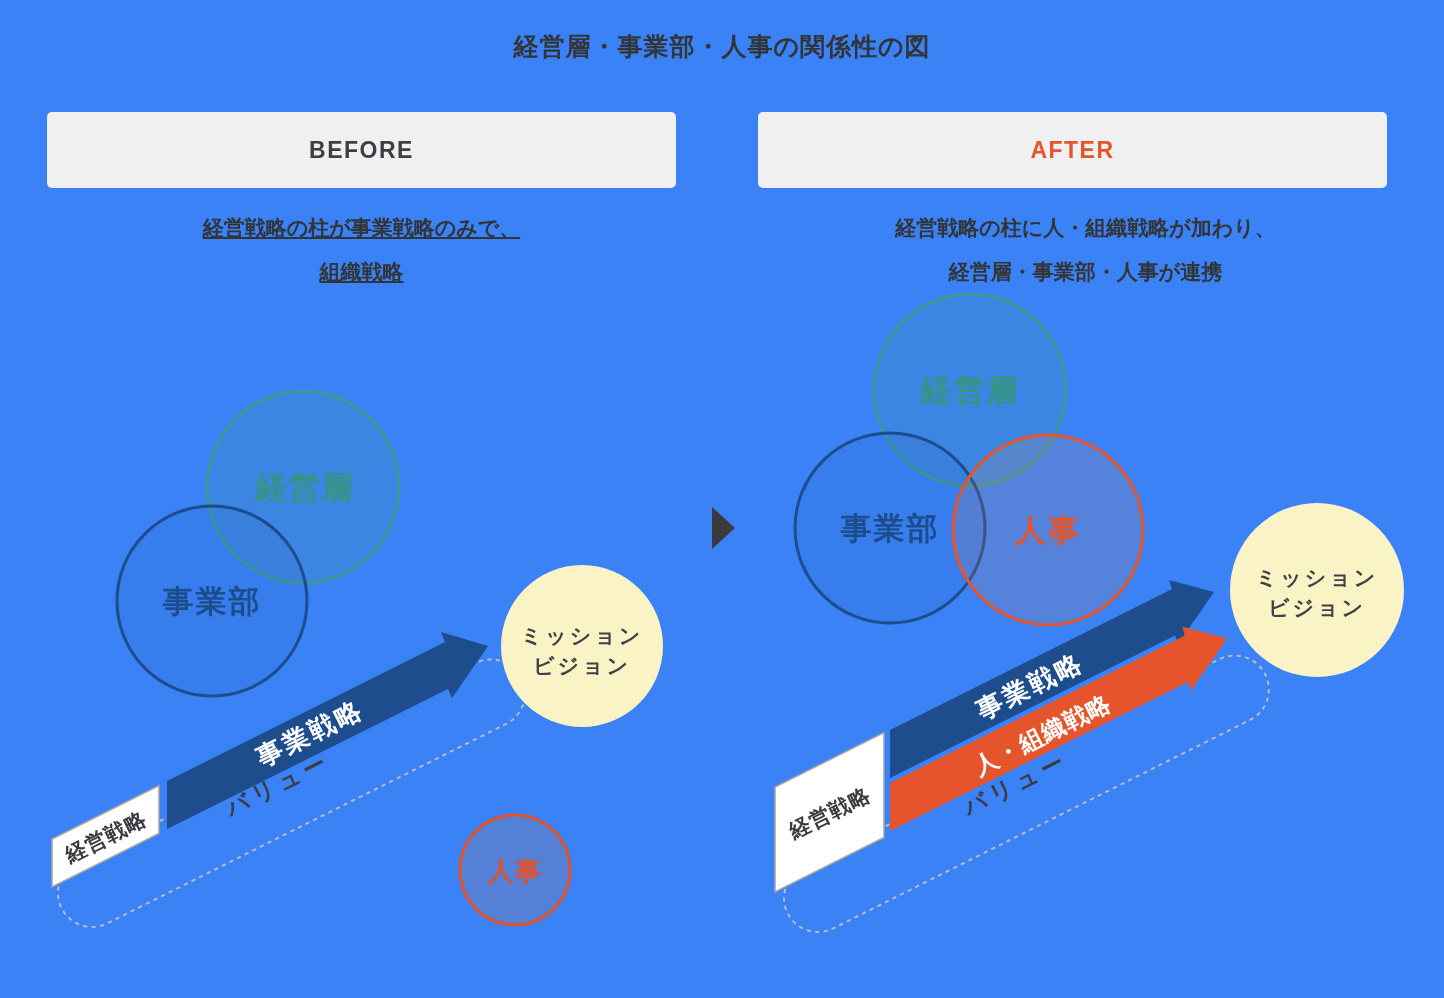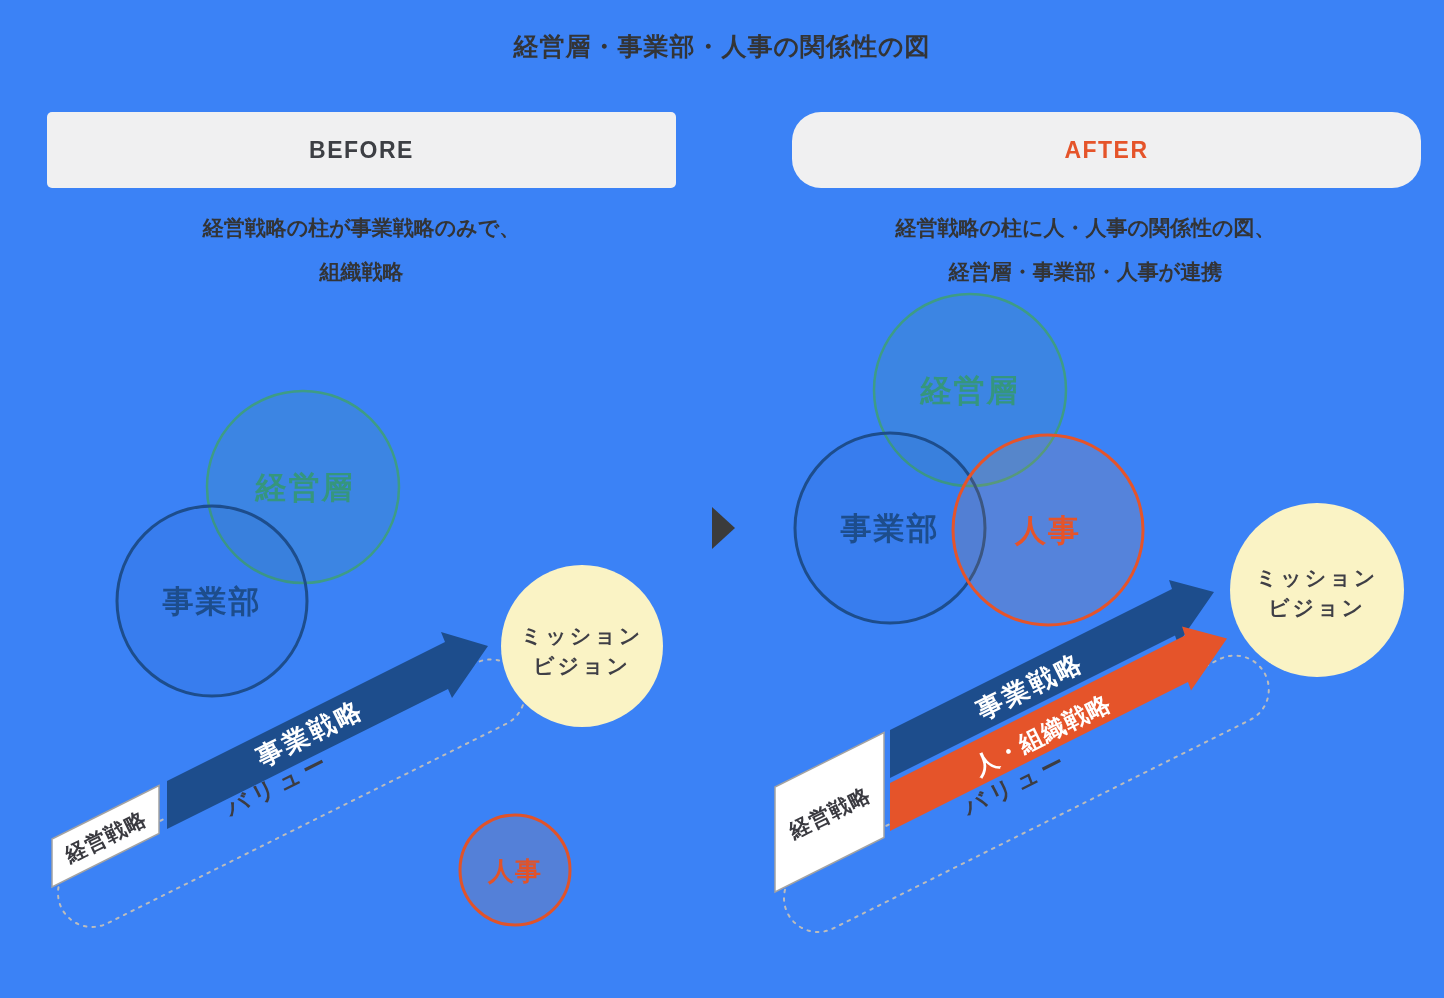--- a/index.html
+++ b/index.html
@@ -3,26 +3,26 @@
 <meta charset="utf-8">
 <style>
   html,body{margin:0;padding:0;background:#fff;}
   body{font-family:"Liberation Sans","DejaVu Sans",sans-serif;}
   .stage{position:relative;width:1444px;height:998px;background:#3b82f6;overflow:hidden;}
   .page-title{position:absolute;left:0;top:30px;width:100%;text-align:center;
     font-size:25px;font-weight:700;color:#333436;letter-spacing:1px;}
   .col-header{position:absolute;top:112px;width:629px;height:76px;background:#f0f0f1;
     border-radius:5px;display:flex;align-items:center;justify-content:center;}
   .col-header.before{left:47px;}
-  .col-header.after{left:792px;border-radius:29px;}
+  .col-header.after{left:758px;}
   .col-header .hdr{font-size:23px;font-weight:700;letter-spacing:1.5px;color:#3d3f44;}
   .col-header .hdr.orange{color:#e5542a;}
   .subtitle{position:absolute;top:206px;width:629px;text-align:center;
     font-size:21px;font-weight:700;color:#333436;line-height:44px;}
-  .subtitle.before{left:47px;}
+  .subtitle.before{left:47px;text-decoration:underline;}
   .subtitle.after{left:771px;}
   svg{position:absolute;left:0;top:0;}
   text{font-family:"Liberation Sans","DejaVu Sans",sans-serif;font-weight:700;}
 </style>
 </head>
 <body>
 
 <div class="stage">
 
   <div class="page-title">経営層・事業部・人事の関係性の図</div>
@@ -32,21 +32,21 @@
   </div>
   <div class="col-header after">
     <span class="hdr orange">AFTER</span>
   </div>
 
   <div class="subtitle before">
     <div>経営戦略の柱が事業戦略のみで、</div>
     <div>組織戦略</div>
   </div>
   <div class="subtitle after">
-    <div>経営戦略の柱に人・人事の関係性の図、</div>
+    <div>経営戦略の柱に人・組織戦略が加わり、</div>
     <div>経営層・事業部・人事が連携</div>
   </div>
 
   <svg width="1444" height="998" viewBox="0 0 1444 998">
 
     <g transform="translate(92,893) rotate(-26.57)">
       <rect x="-34" y="-34" width="514" height="68" rx="34" fill="none" stroke="#bcbcbc" stroke-width="2" stroke-dasharray="2.5 6" stroke-linecap="round"></rect>
       <text x="215" y="-6" text-anchor="middle" font-size="23" letter-spacing="5" fill="#3c3c42">バリュー</text>
     </g>
 

